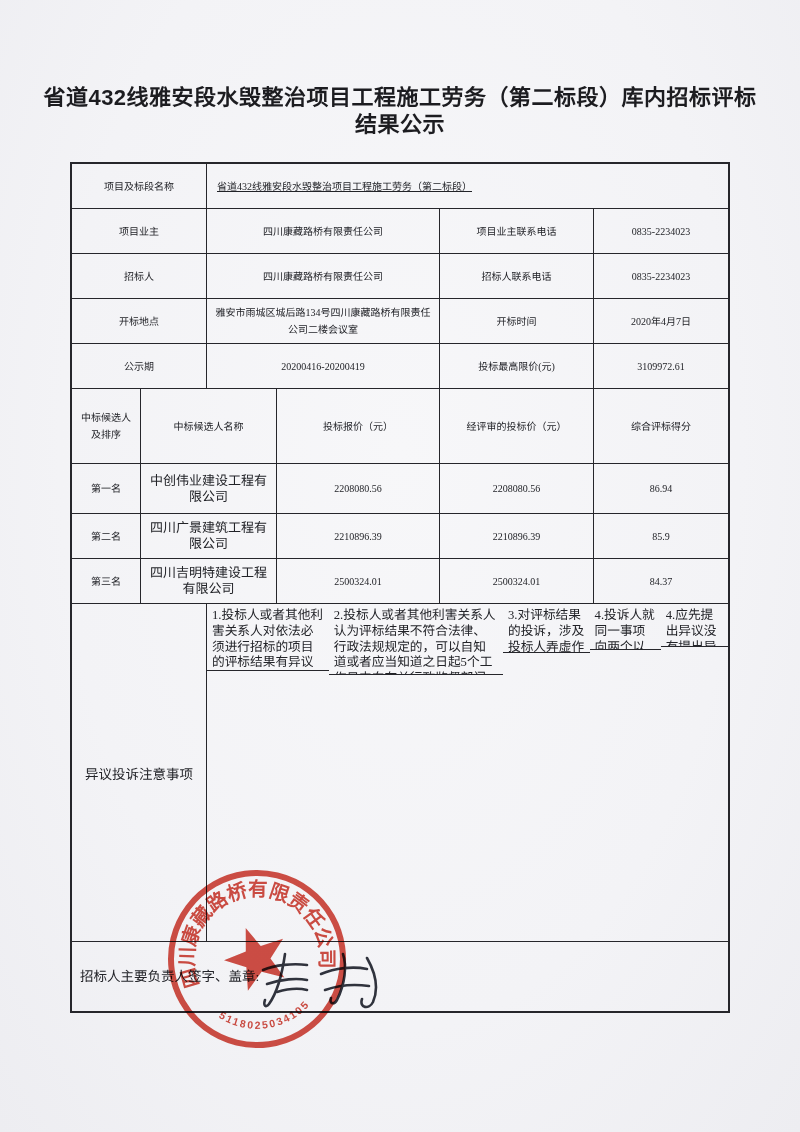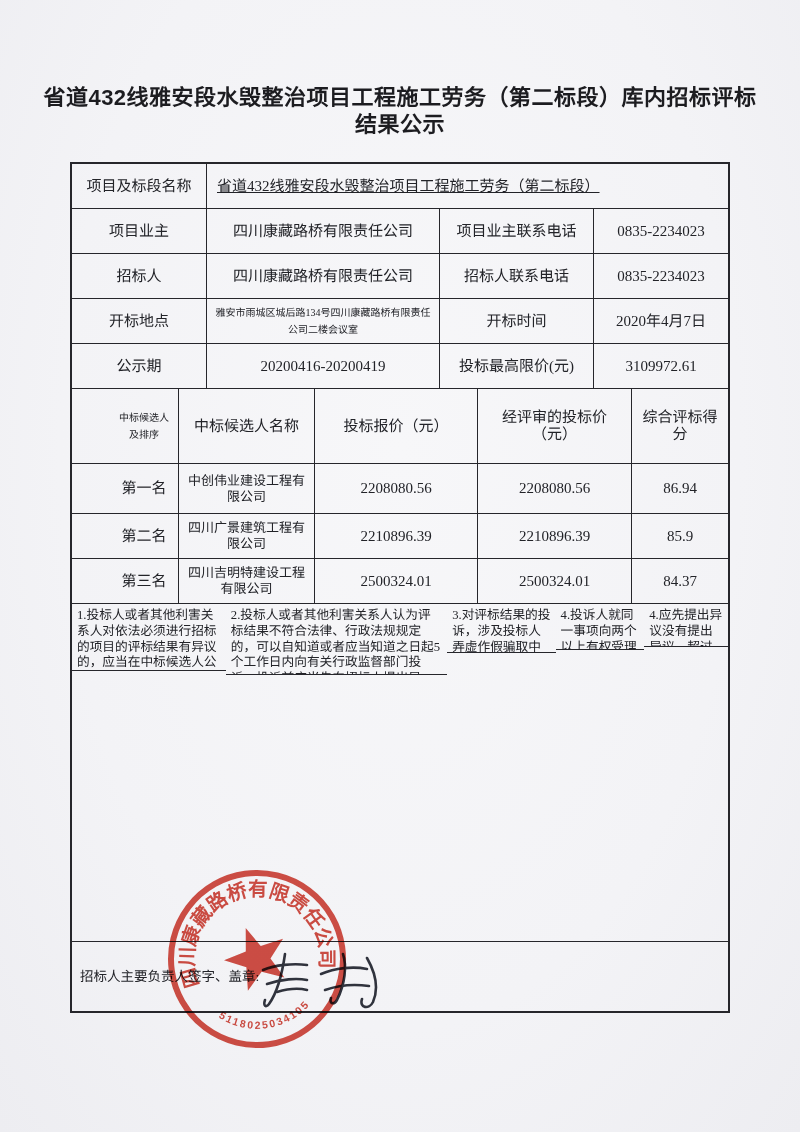--- a/index.html
+++ b/index.html
@@ -24,26 +24,26 @@
     position:absolute;left:70px;top:162px;width:660px;height:851px;
     border:2px solid #26262b;box-sizing:border-box;
     display:flex;flex-direction:column;
   }
   .tr{display:flex;box-sizing:border-box;border-bottom:1.5px solid #26262b;}
   .tr.last{border-bottom:none;}
   .td{
     box-sizing:border-box;border-right:1.5px solid #26262b;
     display:flex;align-items:center;justify-content:center;
     text-align:center;padding:2px 6px;
-    font-size:15px;line-height:17px;color:#222328;
+    font-size:10px;line-height:17px;color:#222328;
   }
   .td.lastc{border-right:none;}
   .h45{height:45px;} .h75{height:75px;} .h50{height:50px;} .h73{height:73px;flex:1;}
   .cL{width:135px;} .cV{width:233px;} .cL2{width:154px;} .cV2{flex:1;}
-  .cRank{width:69px;margin-left:38px;} .cName{width:136px;} .cBid{width:163px;} .cEval{width:154px;} .cScore{flex:1;}
+  .cRank{width:69px;} .cName{width:136px;} .cBid{width:163px;} .cEval{width:154px;} .cScore{flex:1;}
   .leftal{justify-content:flex-start;text-align:left;padding-left:10px;text-decoration:underline;}
   .small{font-size:10px;}
   .name{font-size:13px;line-height:16px;}
   .objRow{height:338px;}
   .objLabel{width:135px;box-sizing:border-box;border-right:1.5px solid #26262b;
     display:flex;align-items:center;justify-content:center;font-size:13.5px;}
   .objCol{flex:1;display:flex;flex-direction:row;}
   .objItem{
     box-sizing:border-box;border-bottom:1.5px solid #26262b;
     padding:4px 5px 2px 5px;
@@ -132,20 +132,21 @@
 
     <div class="tr h45">
       <div class="td cRank">第三名</div>
       <div class="td cName name">四川吉明特建设工程有限公司</div>
       <div class="td cBid">2500324.01</div>
       <div class="td cEval">2500324.01</div>
       <div class="td cScore lastc">84.37</div>
     </div>
 
     <div class="tr objRow">
+      <div class="objLabel">异议投诉注意事项</div>
       <div class="objCol">
         <div class="objItem o1">1.投标人或者其他利害关系人对依法必须进行招标的项目的评标结果有异议的，应当在中标候选人公示期间提出。招标人应当自收到异议之日起3日内作出答复；作出答复前，应当暂停招标投标活动。</div>
         <div class="objItem o2">2.投标人或者其他利害关系人认为评标结果不符合法律、行政法规规定的，可以自知道或者应当知道之日起5个工作日内向有关行政监督部门投诉。投诉前应当先向招标人提出异议，异议答复期间不计算在前款规定的期限内。投诉书应当符合《工程建设项目招标投标活动投诉处理办法》规定。</div>
         <div class="objItem o3">3.对评标结果的投诉，涉及投标人弄虚作假骗取中标的由行业主管部门负责受理，涉及评标错误或评标无效的由项目审批部门负责受理。</div>
         <div class="objItem o4">4.投诉人就同一事项向两个以上有权受理的行政监督部门投诉的，由最先收到投诉的行政监督部门负责处理。</div>
         <div class="objItem o5">4.应先提出异议没有提出异议，超过投诉时效等不符合受理条件的投诉，有关行政监督部门不予受理；</div>
       </div>
     </div>
 
     <div class="tr h73 last">

